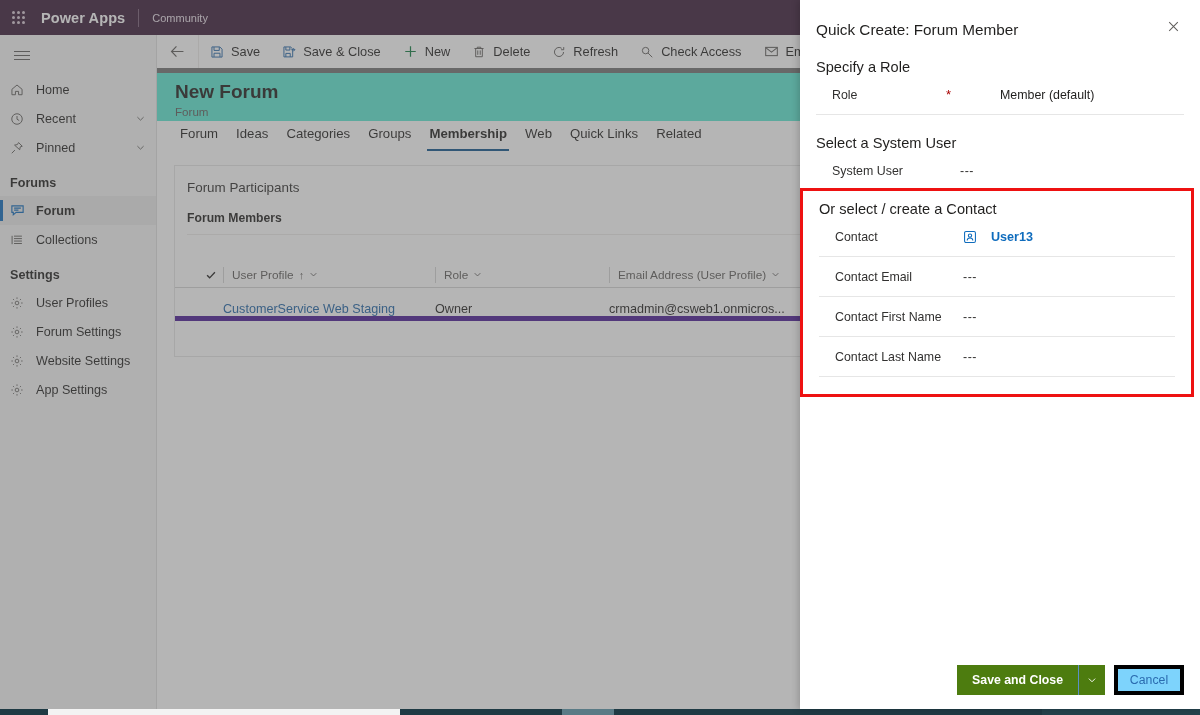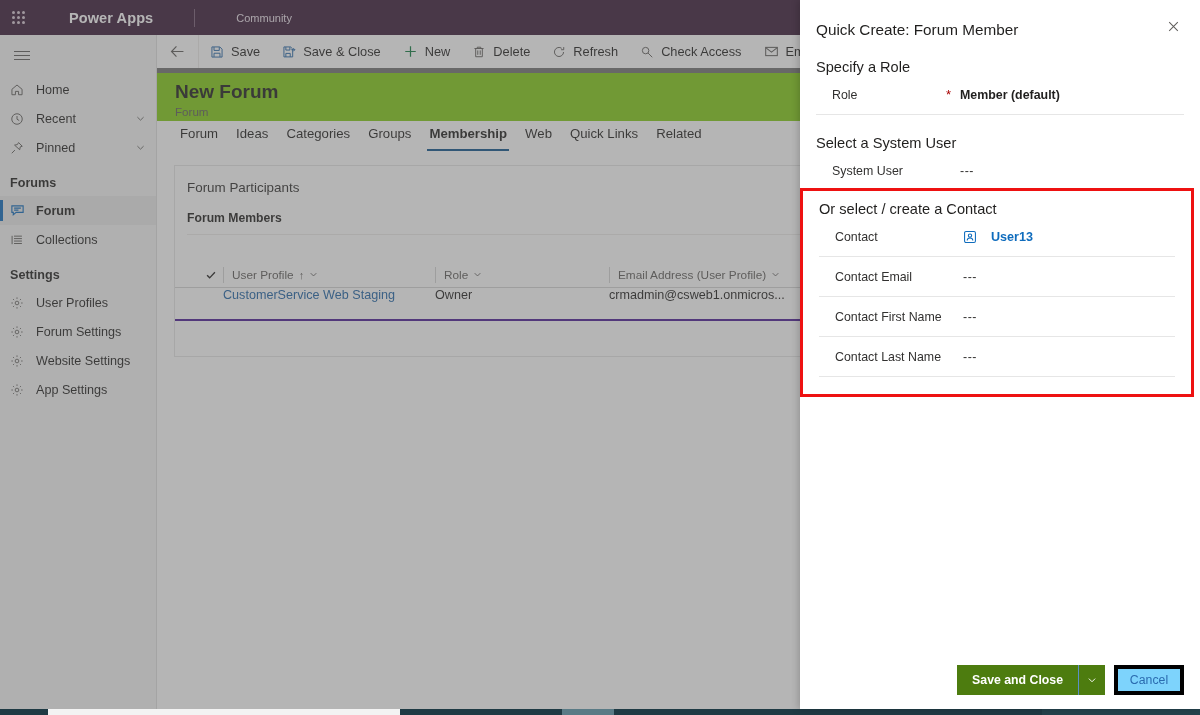--- a/index.html
+++ b/index.html
@@ -26,21 +26,20 @@
     z-index: 40;
     pointer-events: none;
   }
 
   
   .topbar {
     position: absolute; left: 0; top: 0; width: 1200px; height: 35px;
     background: #3b1c3a;
     display: flex; align-items: center;
     color: #ffffff;
-    gap: 28px;
   }
   .waffle {
     width: 36px; height: 35px;
     display: flex; align-items: center; justify-content: center;
     cursor: pointer;
   }
   .waffle-grid {
     display: grid;
     grid-template-columns: repeat(3, 3px);
     grid-template-rows: repeat(3, 3px);
@@ -112,21 +111,21 @@
   .cmd-btn {
     height: 38px; display: flex; align-items: center; gap: 7px;
     padding: 0 11px; cursor: pointer; white-space: nowrap;
   }
   .cmd-btn .ci { display: flex; align-items: center; color: #605e5c; }
   .cmd-btn.new .ci { color: #107c41; }
 
   
   .rec-header {
     position: absolute; left: 157px; top: 73px; width: 1043px; height: 48px;
-    background: #84cc16; padding: 7px 0 0 18px;
+    background: #5eead4; padding: 7px 0 0 18px;
   }
   .rec-title { font-size: 19px; font-weight: 600; color: #201f1e; line-height: 24px;}
   .rec-sub { font-size: 11.6px; color: #605e5c; margin-top: 1px; }
 
   
   .tabrow {
     position: absolute; left: 157px; top: 125px; width: 1043px; height: 30px;
     background: #ffffff;
     display: flex; align-items: flex-start;
     padding-left: 14px; font-size: 13.2px; color: #201f1e;
@@ -169,22 +168,22 @@
     color: #201f1e; font-size: 12px;
   }
   .gh-cell {
     display: flex; align-items: center; gap: 5px;
     border-left: 1px solid #d6d6d6; height: 16px;
     padding-left: 8px; white-space: nowrap; overflow: hidden;
   }
   .gh-cell .sortup { font-size: 11px; color: #605e5c; }
   .gh-cell .cv { font-size: 9px; color: #605e5c; }
   .grid-row {
-    display: flex; align-items: flex-start; height: 33px;
-    border-bottom: 2px solid #4c1d95;
+    display: flex; align-items: flex-end; height: 33px;
+    border-bottom: 5px solid #4c1d95;
     padding-left: 48px; font-size: 12.6px; color: #201f1e;
   }
   .grid-row .cell { white-space: nowrap; overflow: hidden; }
   .link { color: #2266a8; cursor: pointer; }
 
   
   .c1 { width: 212px; }
   .c2 { width: 174px; }
   .c3 { width: 202px; }
   .c4 { width: 180px; }
@@ -220,21 +219,21 @@
   .qc-field {
     display: flex; align-items: center;
     height: 39px; margin: 0 16px;
     font-size: 12.4px;
   }
   .qc-flabel {
     width: 130px; color: #323130; padding-left: 16px;
   }
   .qc-req { width: 14px; color: #a80000; font-size: 13px; line-height: 10px; }
   .qc-fvalue { flex: 1; color: #201f1e; }
-  .qc-fvalue.bold { font-weight: 700; }
+  .qc-fvalue.bold { font-weight: 400; margin-left: 40px; }
   .qc-fvalue.dim { color: #323130; letter-spacing: 0.5px; }
   .qc-divider { height: 1px; background: #e6e6e6; margin: 0 16px; }
   .qc-lookup { display: flex; align-items: center; gap: 14px; }
   .qc-lookup .lk-txt { color: #0f6cbd; font-weight: 700; font-size: 12.6px; cursor: pointer; }
 
   
   .qc-highlight {
     position: absolute; left: 0px; top: 188px; width: 394px; height: 209px;
     border: 3px solid #ee1111;
     background: #ffffff;

